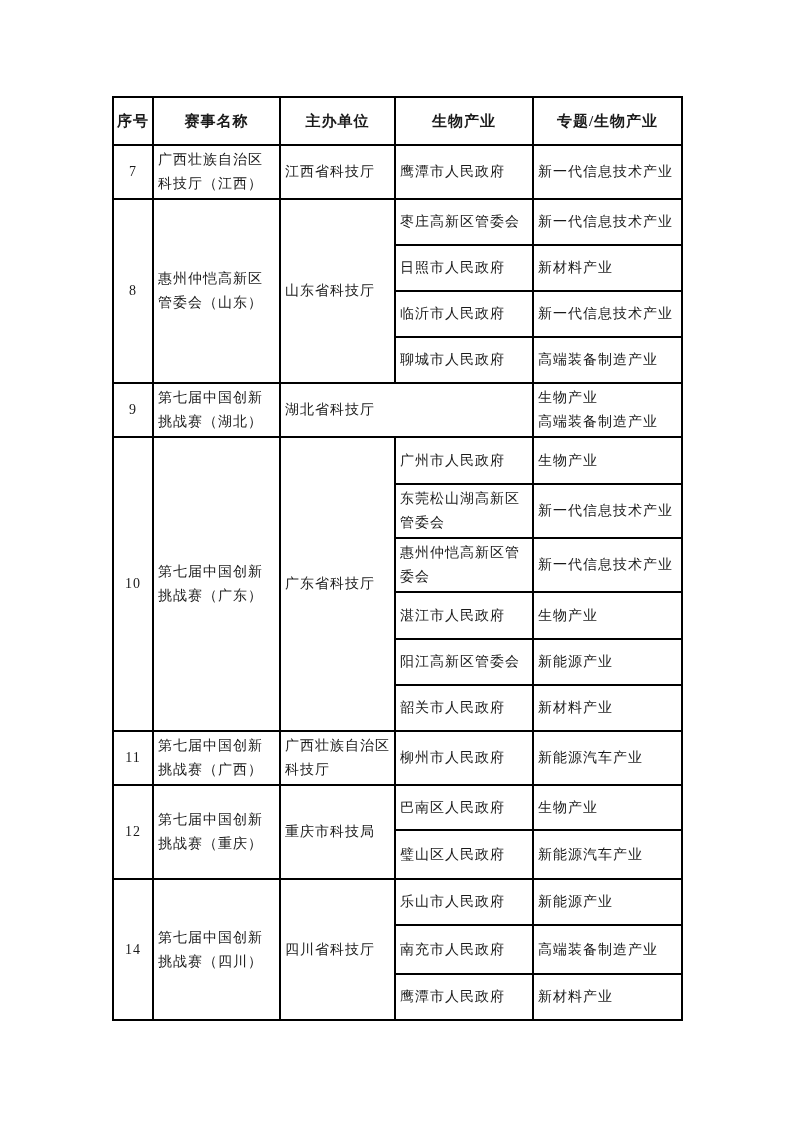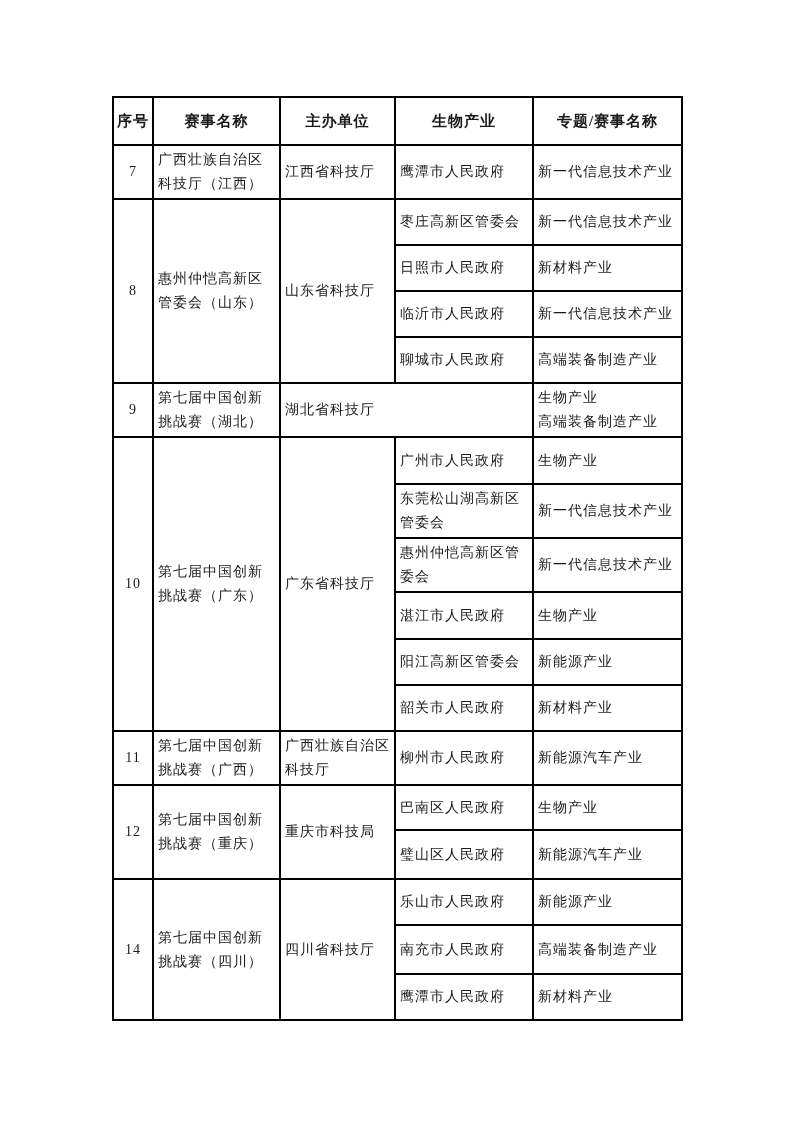--- a/index.html
+++ b/index.html
@@ -65,21 +65,21 @@
       <col style="width:138px">
       <col style="width:149px">
     </colgroup>
 
     <tbody>
         <tr class="h-header">
       <th>序号</th>
       <th>赛事名称</th>
       <th>主办单位</th>
       <th>生物产业</th>
-      <th>专题/赛事名称</th>
+      <th>专题/生物产业</th>
     </tr>
 
     <tr class="h-52">
       <td class="num">7</td>
       <td class="name">广西壮族自治区科技厅（江西）</td>
       <td class="host">江西省科技厅</td>
       <td class="org">鹰潭市人民政府</td>
       <td class="field">新一代信息技术产业</td>
     </tr>
 

